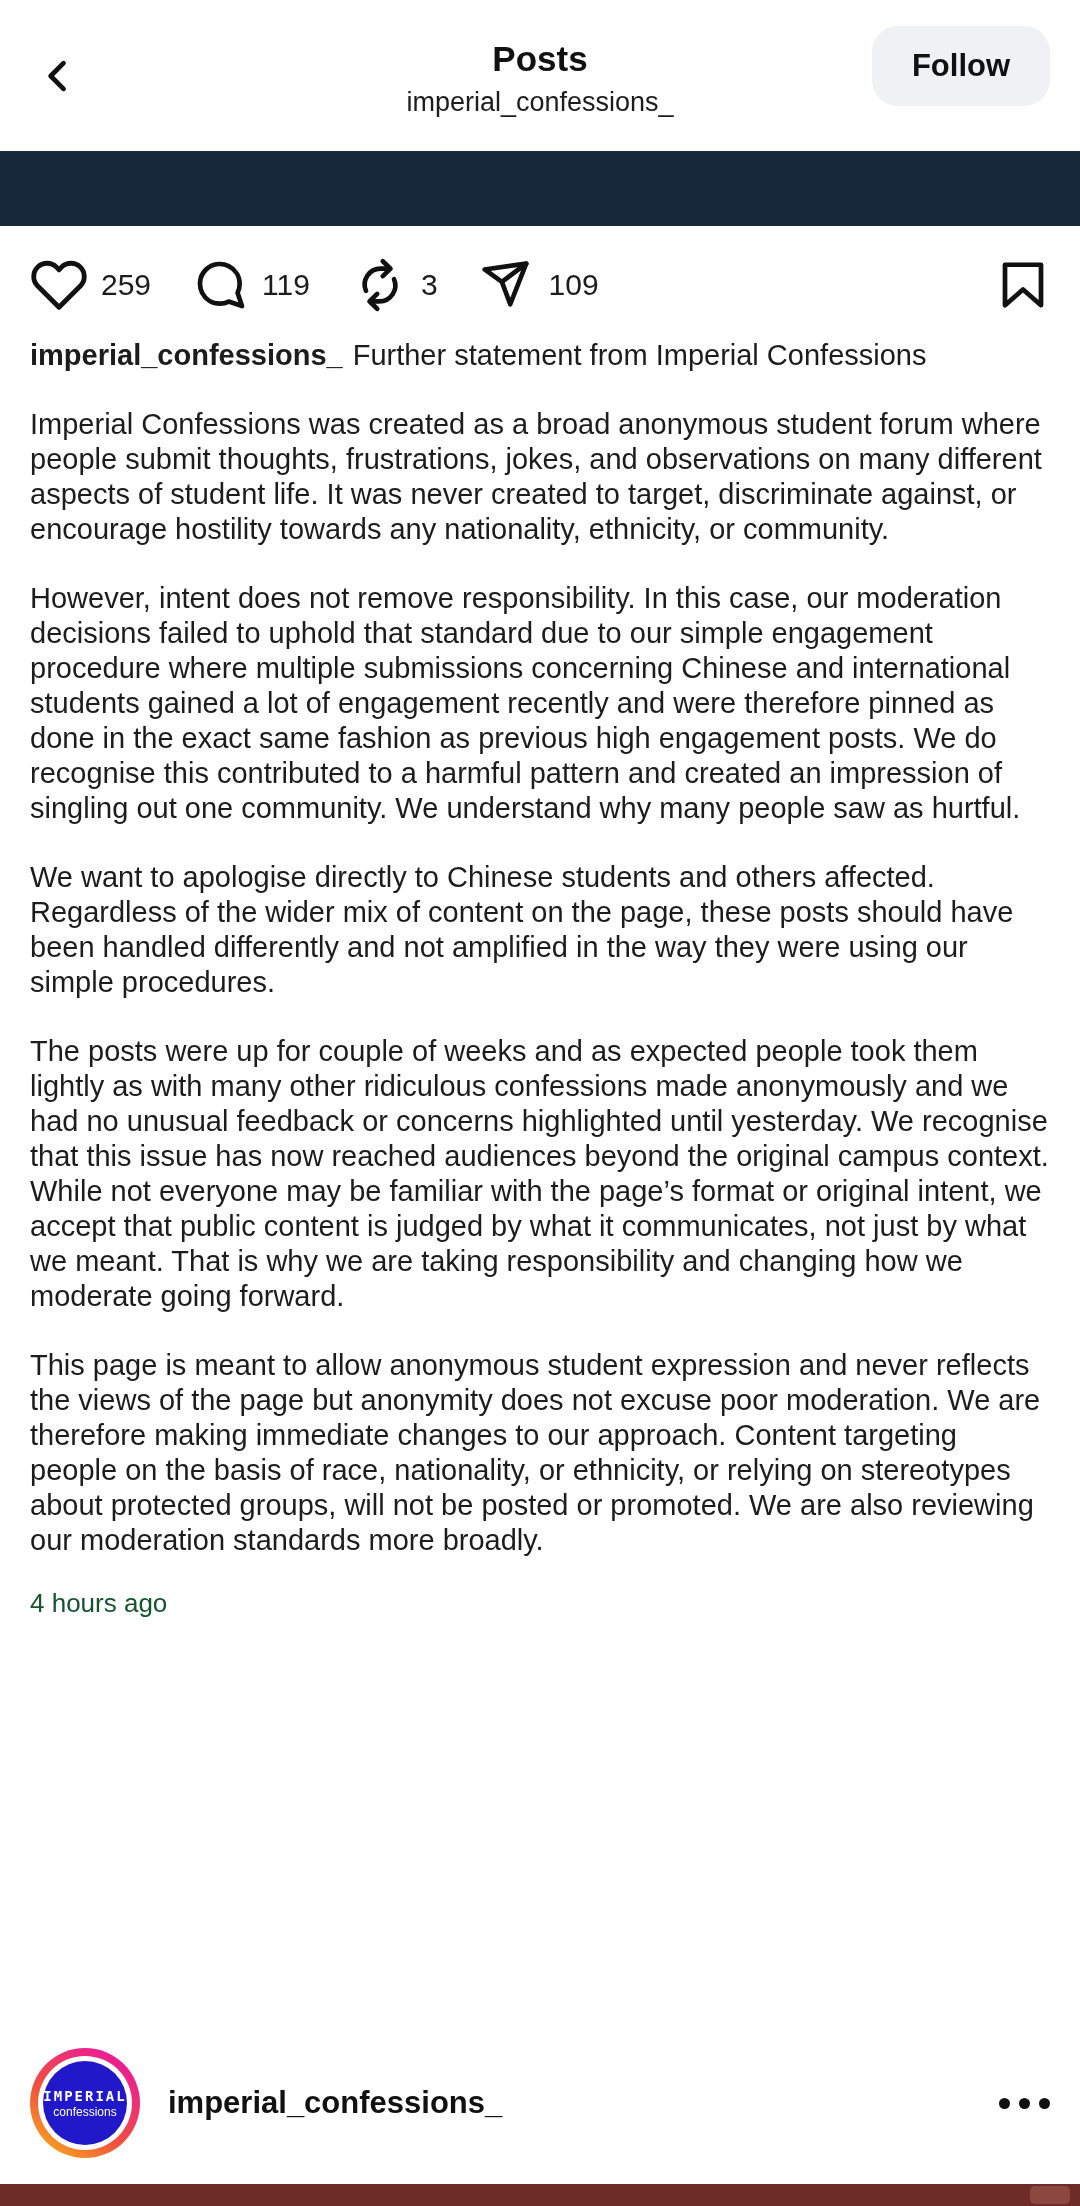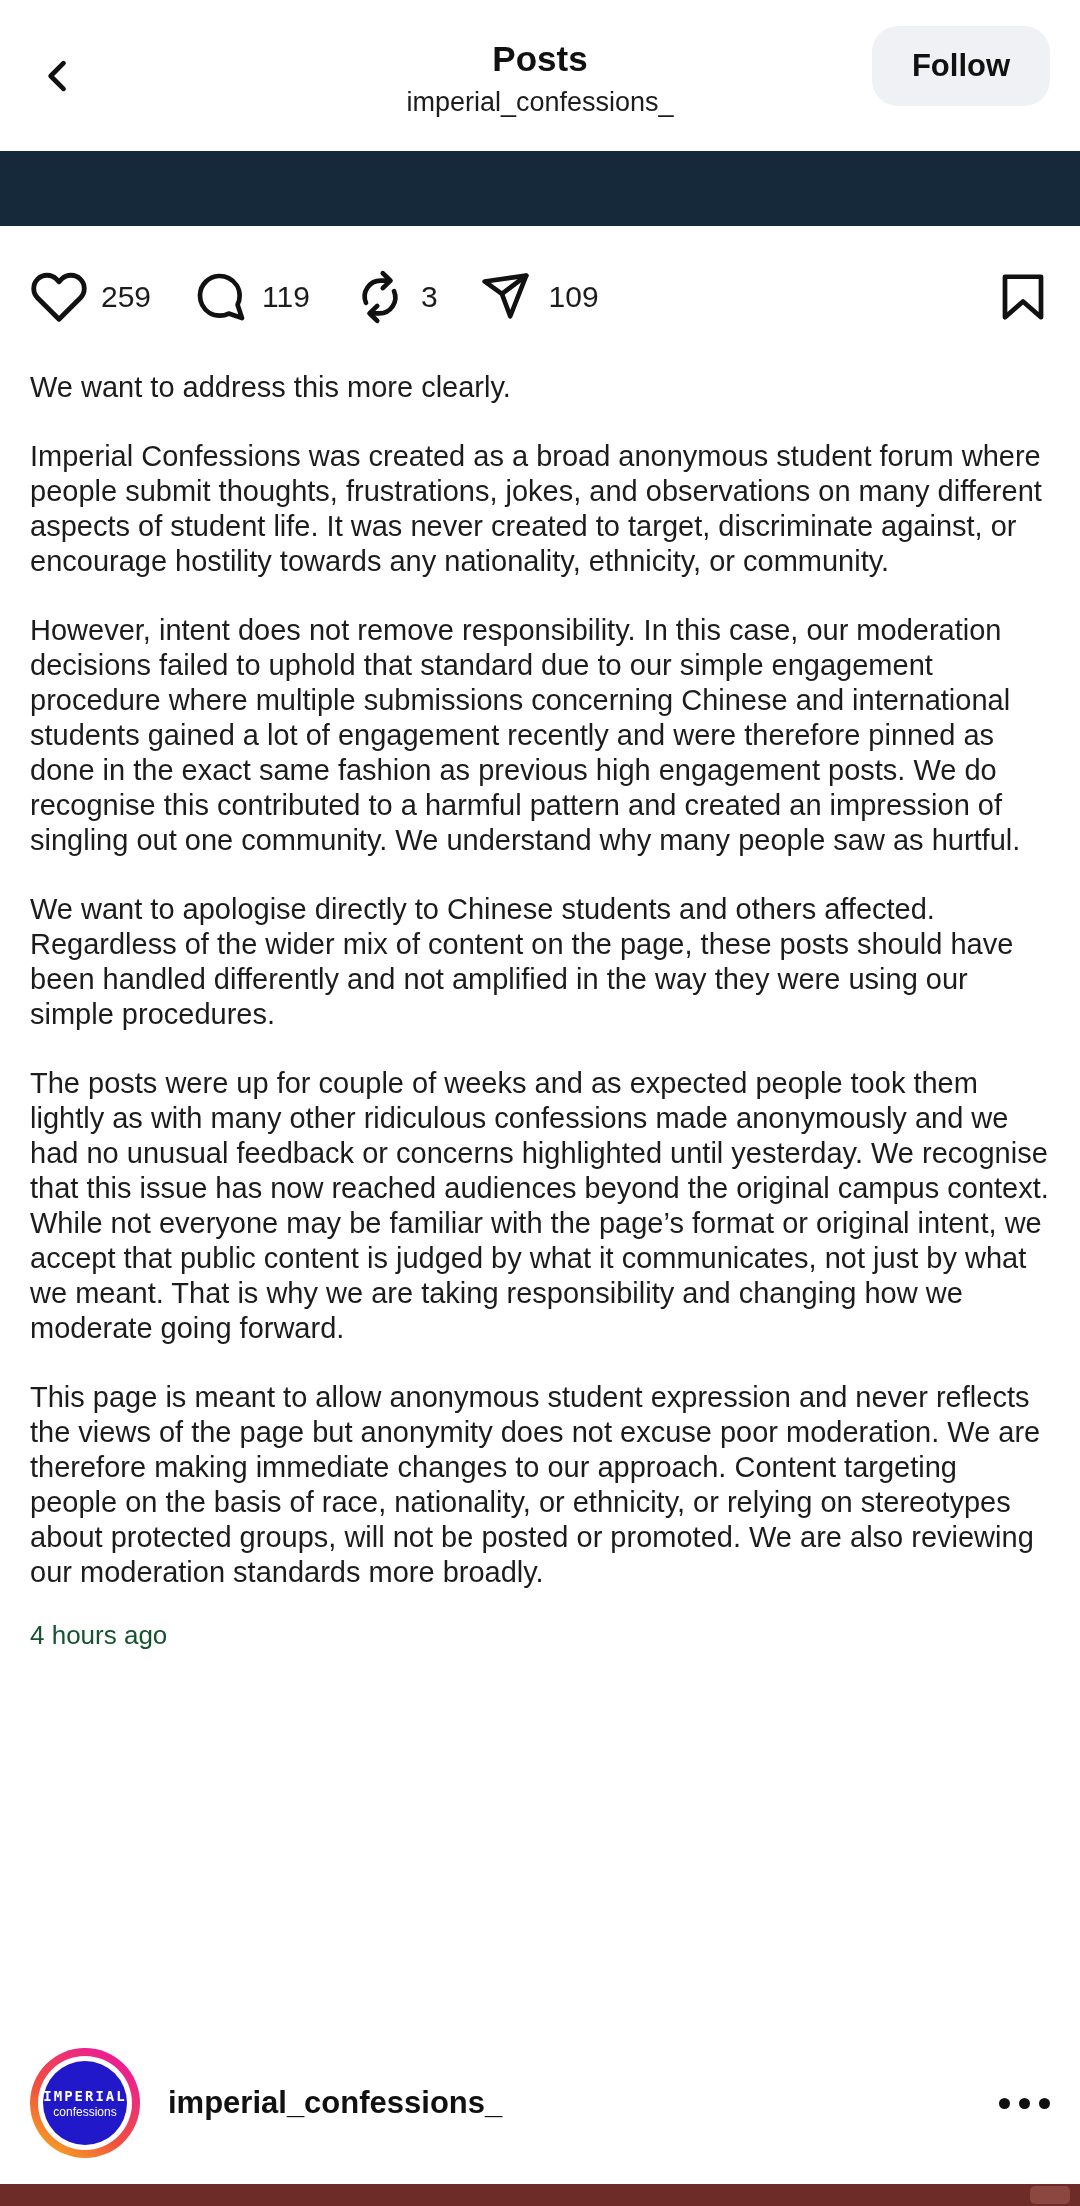--- a/index.html
+++ b/index.html
@@ -32,21 +32,21 @@
     width:178px; height:80px;
     background:#eff1f4; border:none; border-radius:26px;
     font-family:inherit; font-size:31px; font-weight:700; color:#111;
     cursor:pointer;
   }
 
   
   .media-strip { height:75px; background:#15293a; flex:0 0 auto; }
 
   
-  .content { flex:1 1 auto; padding:12px 30px; }
+  .content { flex:1 1 auto; padding:0 30px; }
 
   .action-row {
     display:flex; align-items:center;
     padding:30px 0 10px 0;
   }
   .action-group { display:flex; align-items:center; margin-right:42px; cursor:pointer; }
   .action-group svg { display:block; color:#111; }
   .action-count { font-size:30px; color:#1c1c1c; margin-left:13px; }
   .bookmark-btn { margin-left:auto; display:flex; cursor:pointer; color:#111; }
 
@@ -149,21 +149,21 @@
     <div class="bookmark-btn">
       <span style="display:flex;">
         <svg width="54" height="58" viewBox="0 0 24 24" fill="none" stroke="currentColor" stroke-width="2.1" stroke-linecap="round" stroke-linejoin="round">
             <path d="M20 21l-8-7-8 7V3h16z"></path>
           </svg>
       </span>
     </div>
   </div>
 
   <div class="body-text">
-    <p>We want to address this more clearly.</p>
+    <p class="caption"><span class="caption-user">imperial_confessions_</span><span>Further statement from Imperial Confessions</span></p>
     <p>Imperial Confessions was created as a broad anonymous student forum where people submit thoughts, frustrations, jokes, and observations on many different aspects of student life. It was never created to target, discriminate against, or encourage hostility towards any nationality, ethnicity, or community.</p>
     <p>However, intent does not remove responsibility. In this case, our moderation decisions failed to uphold that standard due to our simple engagement procedure where multiple submissions concerning Chinese and international students gained a lot of engagement recently and were therefore pinned as done in the exact same fashion as previous high engagement posts. We do recognise this contributed to a harmful pattern and created an impression of singling out one community. We understand why many people saw as hurtful.</p>
     <p>We want to apologise directly to Chinese students and others affected. Regardless of the wider mix of content on the page, these posts should have been handled differently and not amplified in the way they were using our simple procedures.</p>
     <p>The posts were up for couple of weeks and as expected people took them lightly as with many other ridiculous confessions made anonymously and we had no unusual feedback or concerns highlighted until yesterday. We recognise that this issue has now reached audiences beyond the original campus context. While not everyone may be familiar with the page’s format or original intent, we accept that public content is judged by what it communicates, not just by what we meant. That is why we are taking responsibility and changing how we moderate going forward.</p>
     <p>This page is meant to allow anonymous student expression and never reflects the views of the page but anonymity does not excuse poor moderation. We are therefore making immediate changes to our approach. Content targeting people on the basis of race, nationality, or ethnicity, or relying on stereotypes about protected groups, will not be posted or promoted. We are also reviewing our moderation standards more broadly.</p>
     <p class="timestamp">4 hours ago</p>
   </div>
 
 </div>
 

